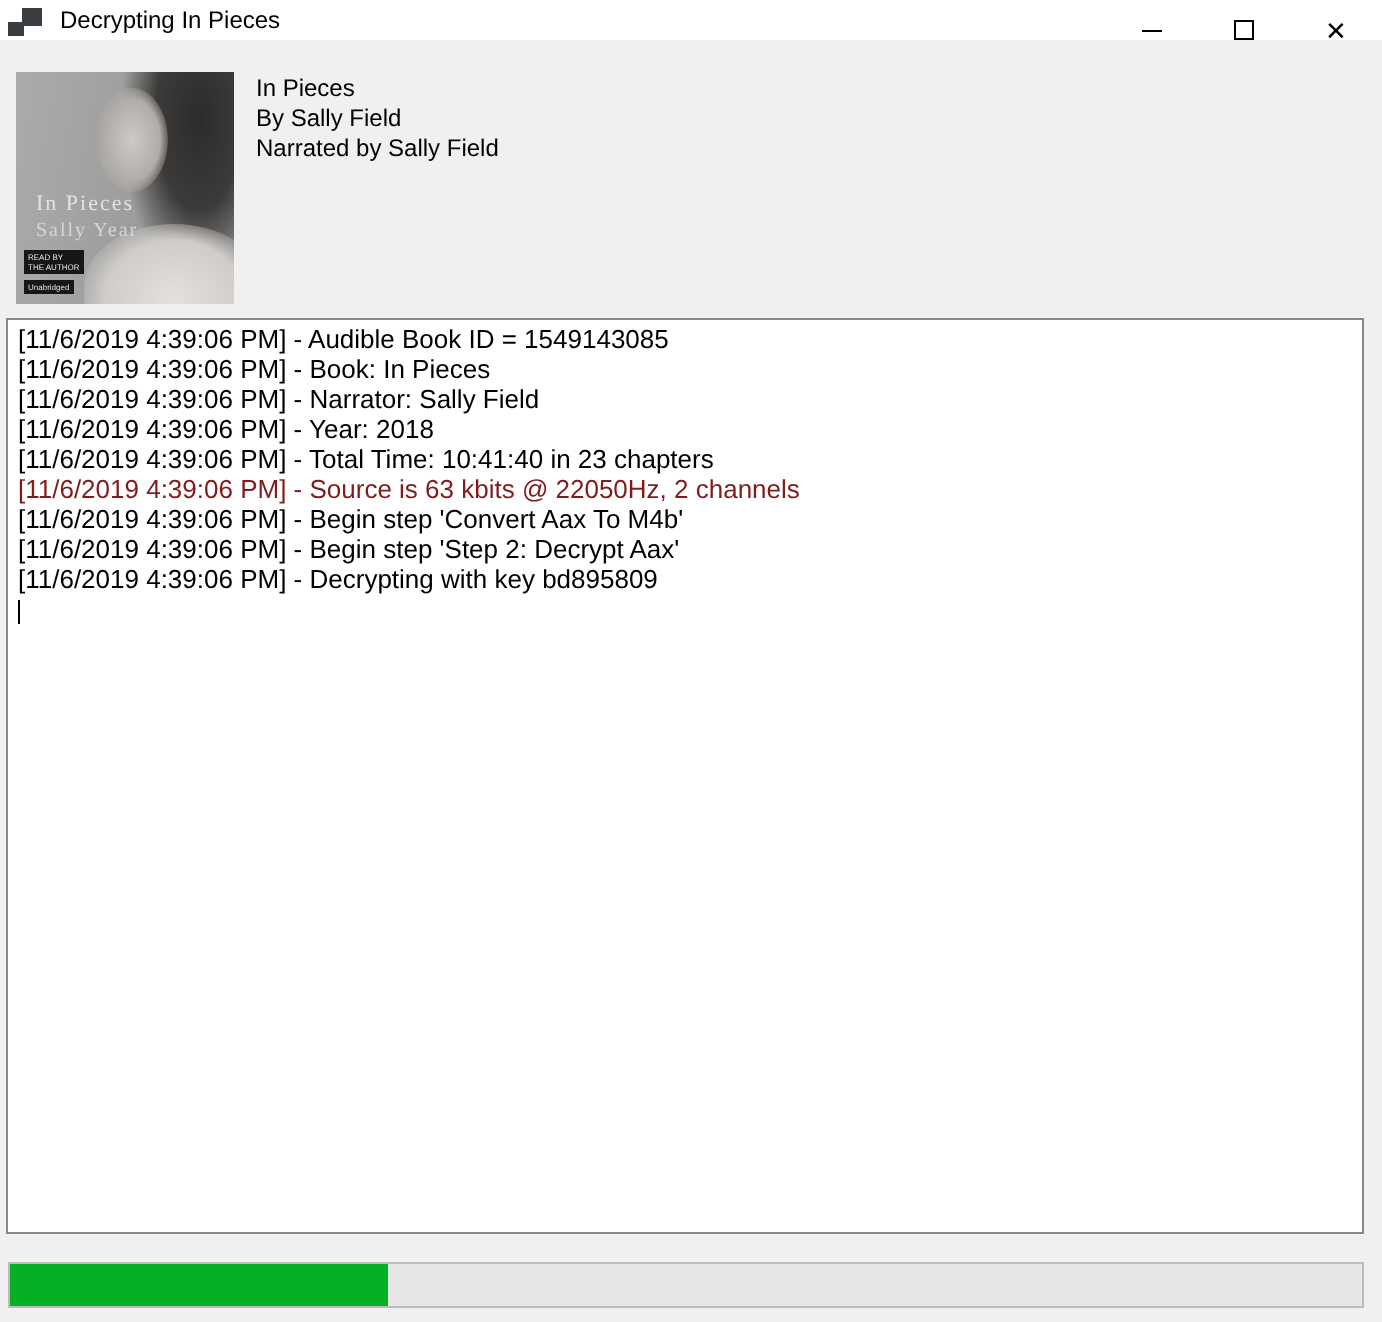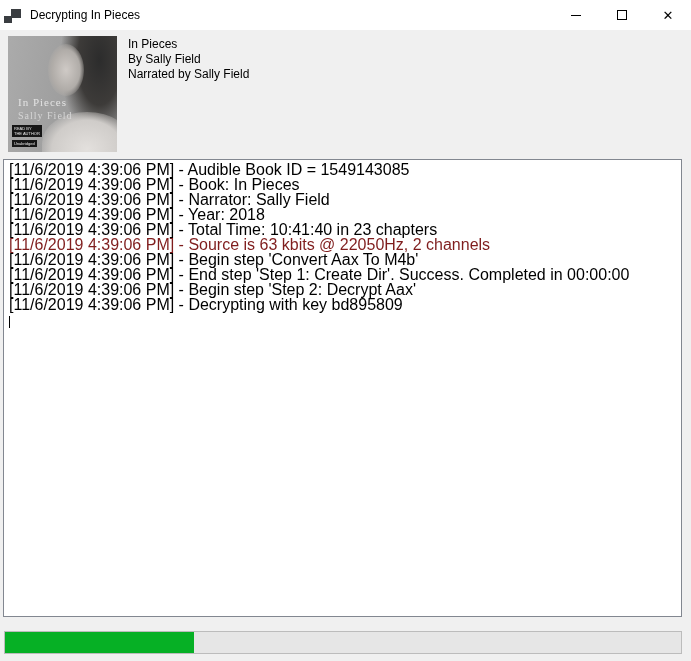--- a/index.html
+++ b/index.html
@@ -7,21 +7,21 @@
   body {
     font-family:"Liberation Sans", sans-serif;
     background:#f0f0f0;
     position:relative;
     overflow:hidden;
   }
   .window { position:absolute; inset:0; background:#f0f0f0; }
 
   
   .titlebar {
-    position:absolute; left:0; top:0; width:691px; height:30px;
+    position:absolute; left:0; top:0; width:691px; height:20px;
     background:#ffffff; display:flex; align-items:center;
   }
   .app-icon { position:relative; width:18px; height:16px; margin-left:4px; }
   .app-icon .sq-big { position:absolute; right:1px; top:2px; width:10px; height:9px; background:#3a3d41; }
   .app-icon .sq-small { position:absolute; left:0; top:9px; width:8px; height:7px; background:#3a3d41; }
   .title-text { margin-left:8px; font-size:12px; color:#000; white-space:nowrap; }
   .controls { position:absolute; right:0; top:0; height:30px; display:flex; }
   .ctl-btn { width:46px; height:30px; display:flex; align-items:center; justify-content:center; cursor:default; }
   .min-glyph { width:10px; height:0; border-top:1px solid #000; display:block; }
   .max-glyph { width:10px; height:10px; border:1px solid #000; display:block; }
@@ -64,21 +64,21 @@
     font-size:4px; line-height:1.3; padding:1px 2px;
   }
 
   .meta { position:absolute; left:128px; top:37px; font-size:12px; color:#000; line-height:15px; }
 
   
   .log {
     position:absolute; left:3px; top:159px; width:679px; height:458px;
     background:#ffffff;
     border:1px solid #828790;
-    font-size:16px; line-height:15px; color:#000;
+    font-size:13px; line-height:15px; color:#000;
     padding:2px 0 0 5px;
     overflow:hidden;
     cursor:text;
   }
   .log-line { white-space:nowrap; }
   .log-line.red { color:#7f1d1d; }
   .caret { display:inline-block; width:1px; height:12px; background:#000; vertical-align:text-bottom; margin-top:2px; }
 
   
   .progress-track {
@@ -109,42 +109,41 @@
         <span class="close-glyph">✕</span>
       </div>
     </div>
   </div>
 
   <div class="cover">
     <div class="hair"></div>
     <div class="face"></div>
     <div class="shoulder"></div>
     <div class="cover-title">In Pieces</div>
-    <div class="cover-author">Sally Field</div>
+    <div class="cover-author">Sally Year</div>
     <div class="cover-badge1">READ BY
 THE AUTHOR</div>
     <div class="cover-badge2">Unabridged</div>
   </div>
 
   <div class="meta">
     <div>In Pieces</div>
     <div>By Sally Field</div>
     <div>Narrated by Sally Field</div>
   </div>
 
   <div class="log" id="log-box">
 
     <div class="log-line">[11/6/2019 4:39:06 PM] - Audible Book ID = 1549143085</div>
       <div class="log-line">[11/6/2019 4:39:06 PM] - Book: In Pieces</div>
       <div class="log-line">[11/6/2019 4:39:06 PM] - Narrator: Sally Field</div>
       <div class="log-line">[11/6/2019 4:39:06 PM] - Year: 2018</div>
       <div class="log-line">[11/6/2019 4:39:06 PM] - Total Time: 10:41:40 in 23 chapters</div>
       <div class="log-line red">[11/6/2019 4:39:06 PM] - Source is 63 kbits @ 22050Hz, 2 channels</div>
       <div class="log-line">[11/6/2019 4:39:06 PM] - Begin step 'Convert Aax To M4b'</div>
-      <div class="log-line">[11/6/2019 4:39:06 PM] - End step 'Step 1: Create Dir'. Success. Completed in 00:00:00</div>
       <div class="log-line">[11/6/2019 4:39:06 PM] - Begin step 'Step 2: Decrypt Aax'</div>
       <div class="log-line">[11/6/2019 4:39:06 PM] - Decrypting with key bd895809</div>
       <div class="log-line"><span class="caret"></span></div>
   </div>
 
   <div class="progress-track">
     <div class="progress-fill" id="progress-fill" style="width: 28%; background: rgb(6, 176, 37);"></div>
   </div>
 
 </div>

